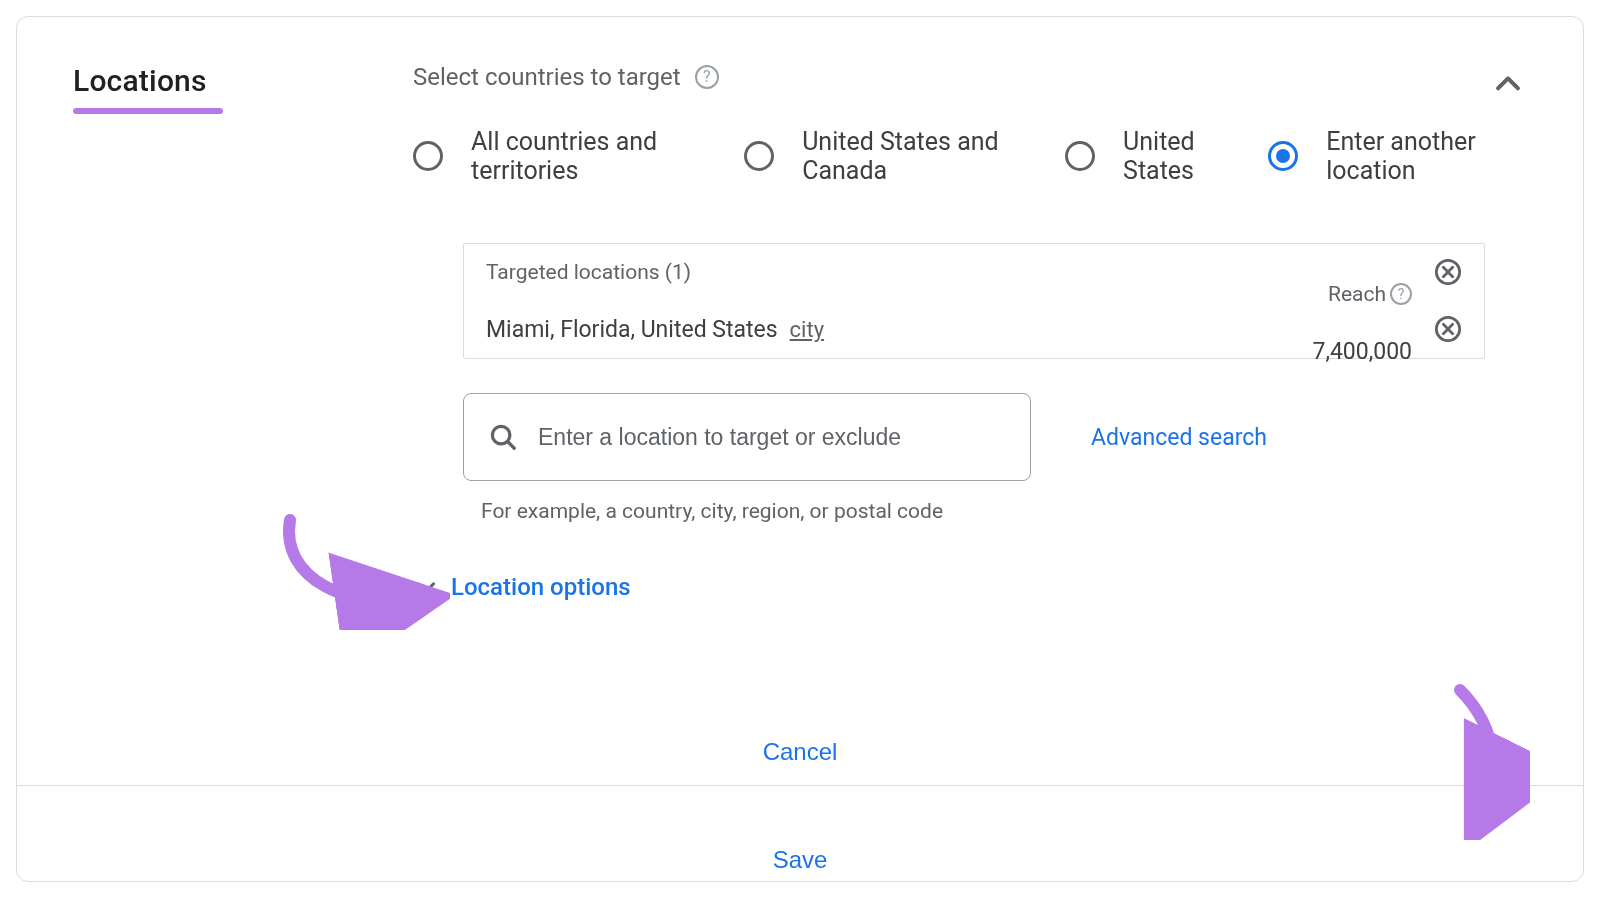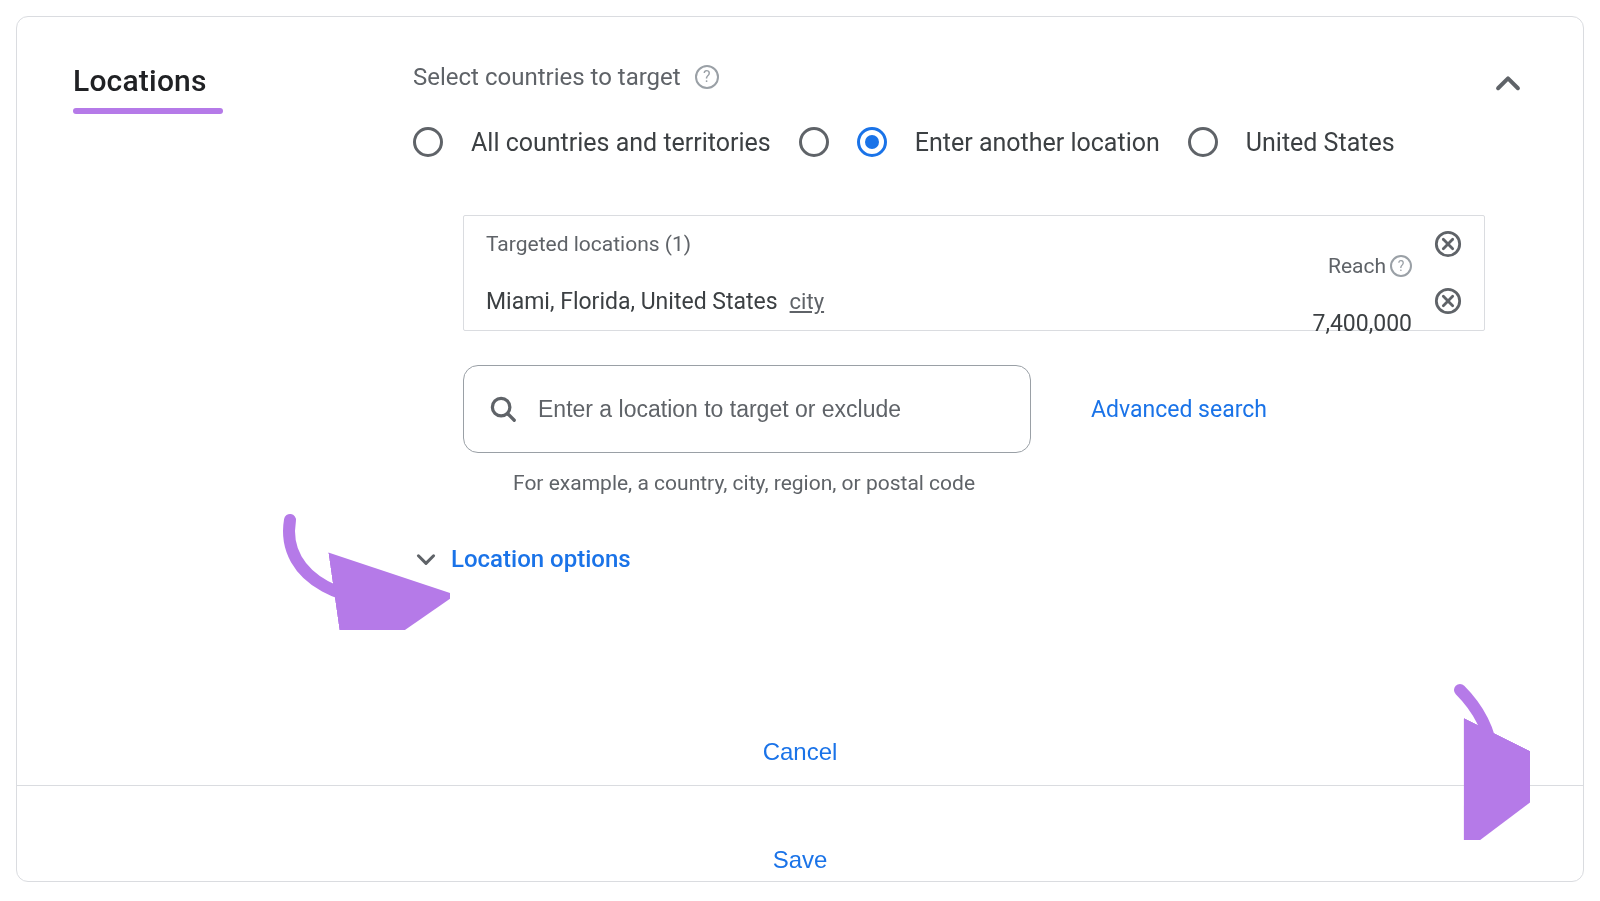--- a/index.html
+++ b/index.html
@@ -149,21 +149,21 @@
   }
   .remove-icon svg { stroke-width: 2.4; }
 
   .search-row {
     margin: 34px 0 0 50px;
     display:flex; align-items:center; gap:60px;
   }
   .search-box {
     width: 568px; height: 88px;
     border: 1.5px solid #9aa0a6;
-    border-radius: 15px;
+    border-radius: 8px;
     display:flex; align-items:center;
     gap: 18px;
     padding: 0 24px;
   }
   .search-icon {
     width: 30px; height: 30px;
     color: var(--grey-700);
     flex:none;
   }
   .search-input {
@@ -174,21 +174,21 @@
     background: transparent;
   }
   .search-input::placeholder { color: var(--grey-700); }
   .adv-link {
     color: var(--blue);
     font-size: 23px;
     font-weight: 400;
     cursor: pointer;
   }
   .helper-text {
-    margin: 18px 0 0 100px;
+    margin: 18px 0 0 68px;
     color: var(--grey-700);
     font-size: 21px;
   }
 
   .loc-options {
     margin: 50px 0 0 0;
     display:flex; align-items:center; gap:12px;
     color: var(--blue);
     font-size: 24px;
     font-weight: 500;
@@ -244,28 +244,29 @@
         <span class="help-icon">?</span>
       </div>
 
       <div class="radio-group" id="radio-group">
           <div class="radio-item">
             <span class="radio"></span>
             <span class="radio-label">All countries and territories</span>
           </div>
           <div class="radio-item">
             <span class="radio"></span>
+            <span class="radio-label">United States and Canada</span>
+          </div>
+          <div class="radio-item">
+            <span class="radio"></span>
+            <span class="radio-label">United States</span>
           </div>
           <div class="radio-item">
             <span class="radio selected"></span>
             <span class="radio-label">Enter another location</span>
-          </div>
-          <div class="radio-item">
-            <span class="radio"></span>
-            <span class="radio-label">United States</span>
           </div>
         </div>
 
       <div class="targeted-box">
         <div class="tb-head">
           <div class="tb-left">
             <span>Targeted locations (1)</span>
           </div>
           <div class="tb-reach-col">
             <span>Reach</span>

